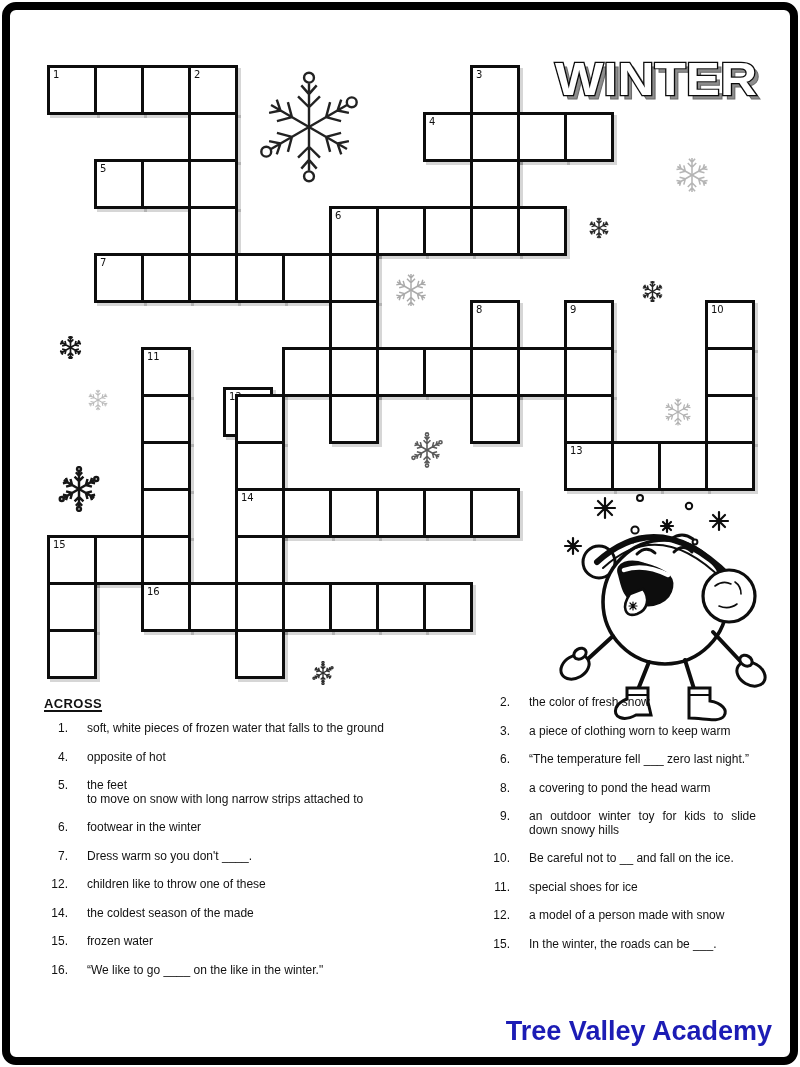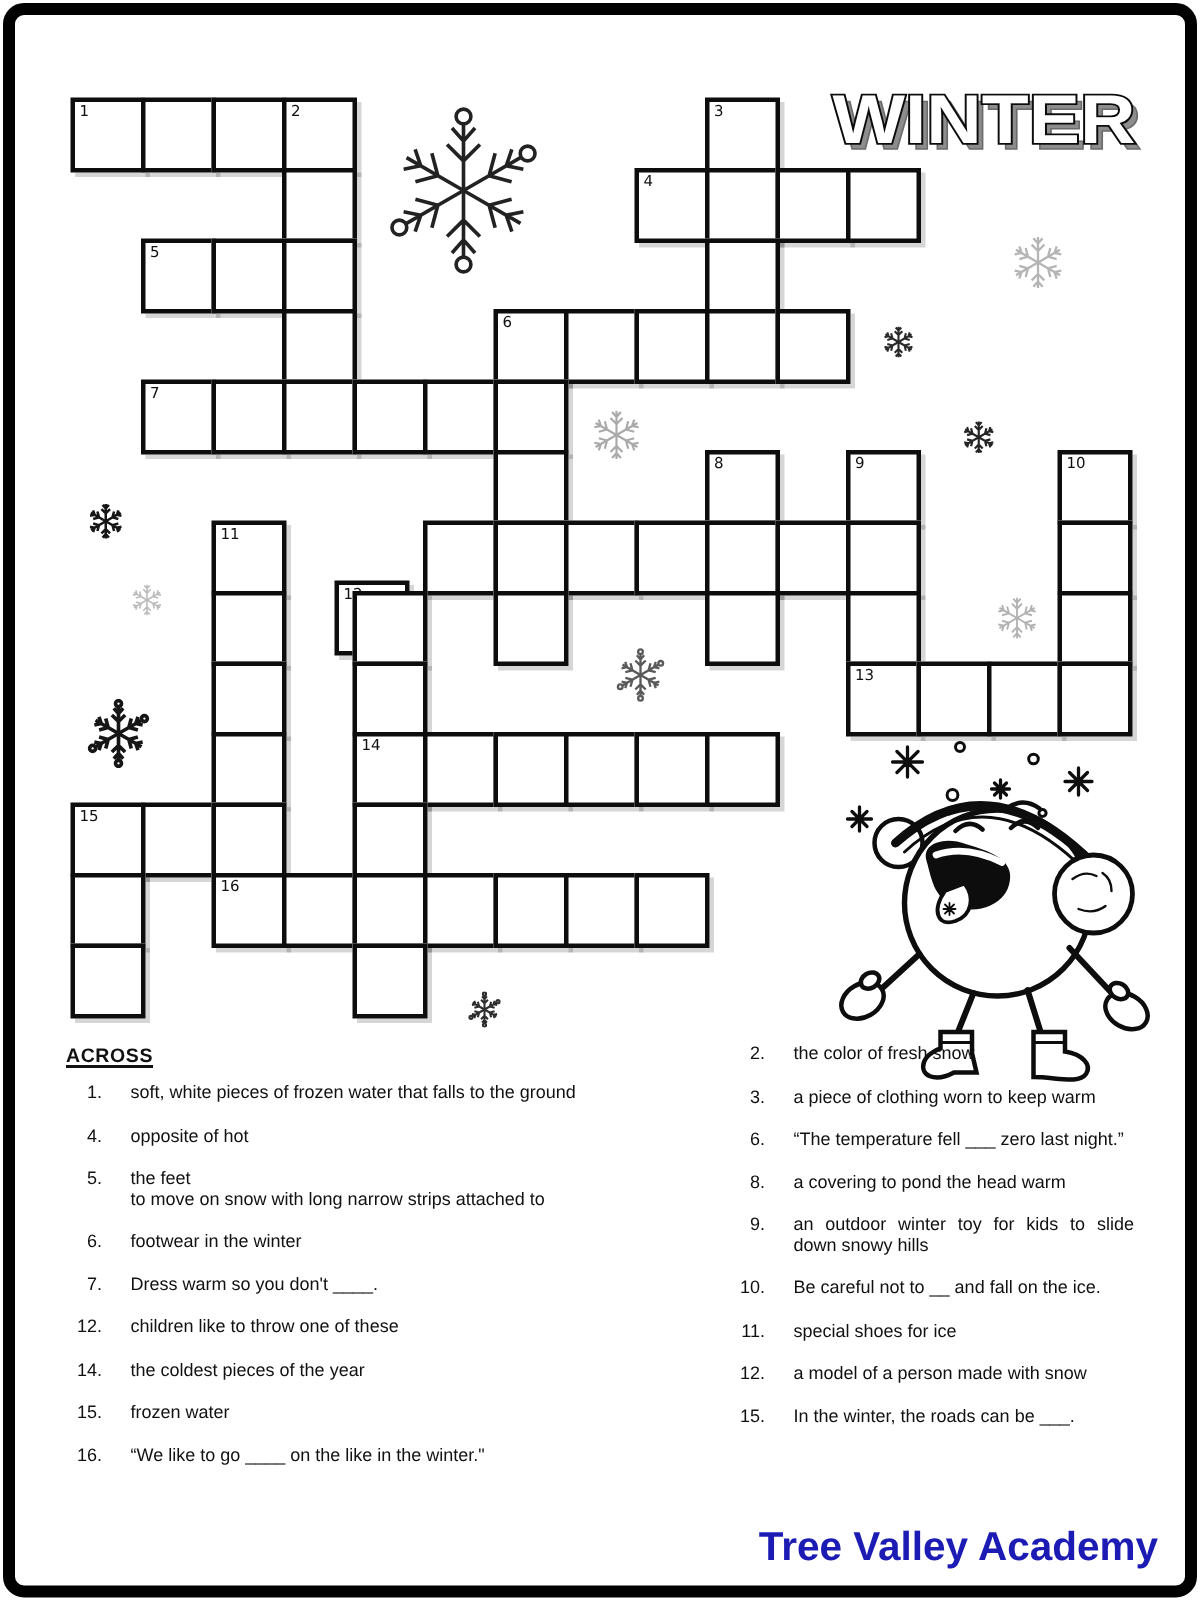--- a/index.html
+++ b/index.html
@@ -317,21 +317,21 @@
         </div>
         <div class="clue">
           <span class="cnum">12.</span>
           <span class="ctext">
             <div>children like to throw one of these</div>
           </span>
         </div>
         <div class="clue">
           <span class="cnum">14.</span>
           <span class="ctext">
-            <div>the coldest pieces of the year</div>
+            <div>the coldest season of the made</div>
           </span>
         </div>
         <div class="clue">
           <span class="cnum">15.</span>
           <span class="ctext">
             <div>frozen water</div>
           </span>
         </div>
         <div class="clue">
           <span class="cnum">16.</span>

